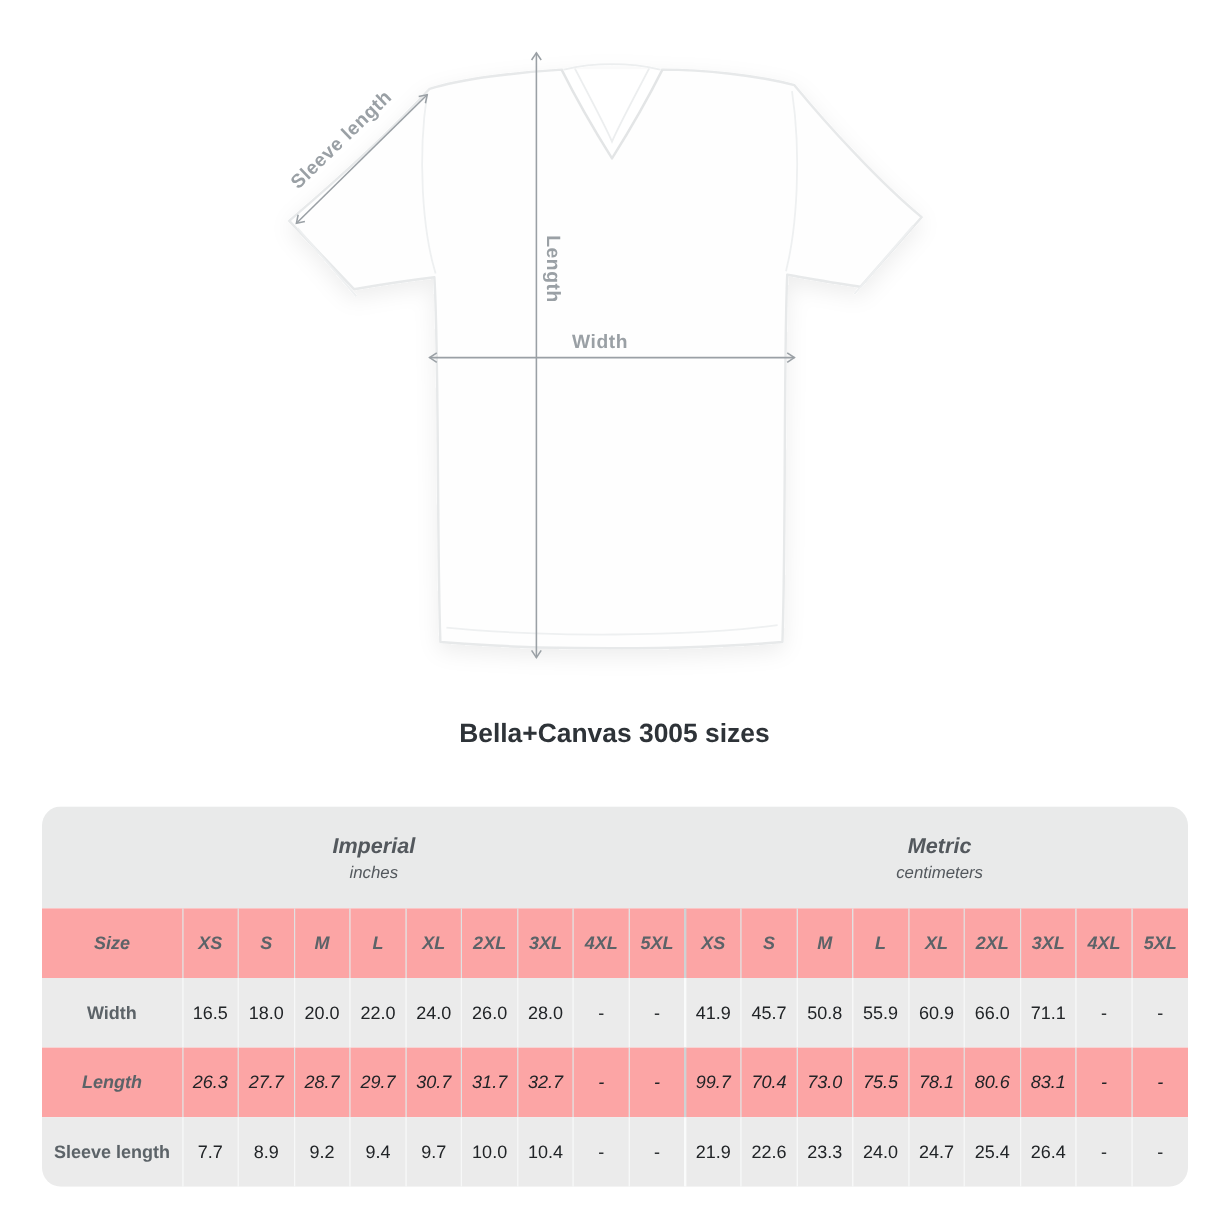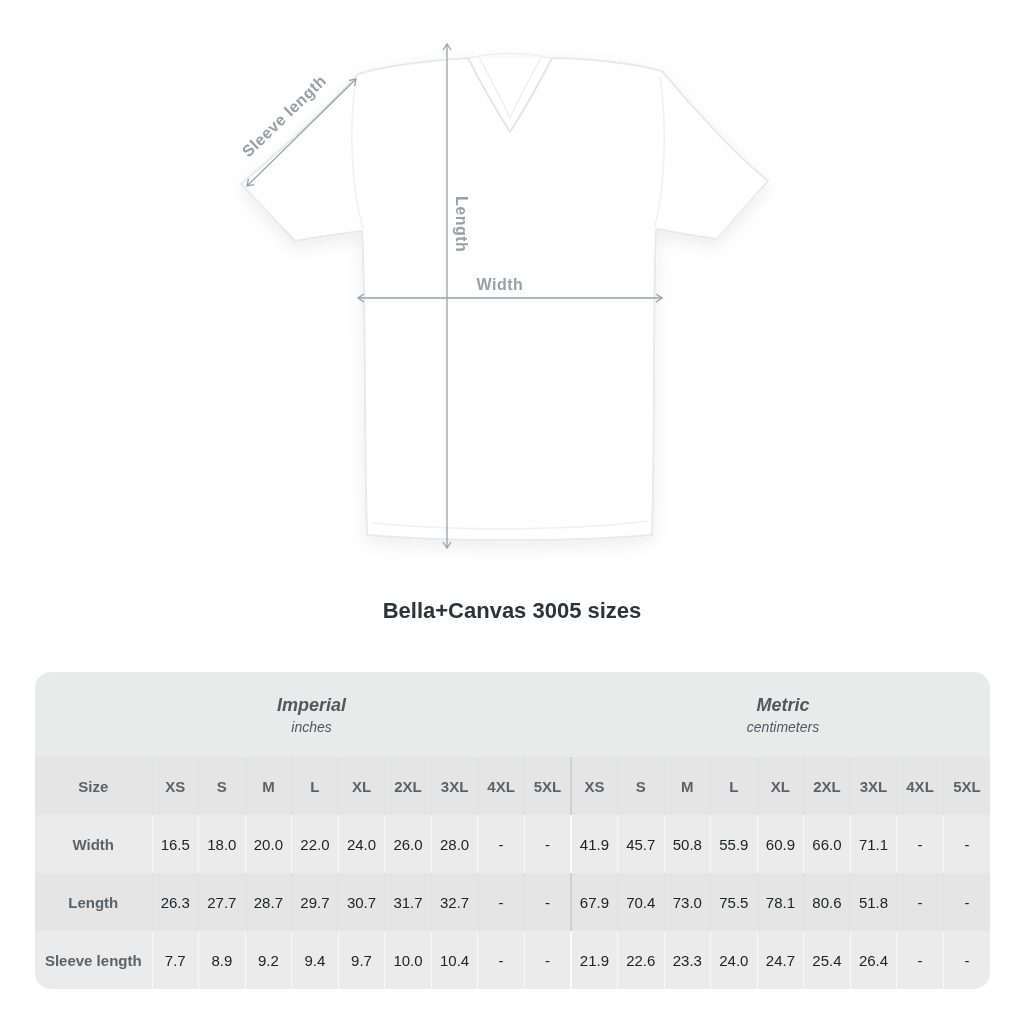--- a/index.html
+++ b/index.html
@@ -27,21 +27,21 @@
   .band-title { font-size: 18px; font-weight: bold; font-style: italic; color: #53585d; }
   .band-sub { font-size: 14px; font-style: italic; color: #53585d; }
 
   table.sizes { width: 955px; border-collapse: collapse; table-layout: fixed; }
   table.sizes td, table.sizes th { height: 58px; text-align: center; vertical-align: middle;
         font-size: 15px; padding: 0; }
   th.lbl, td.lbl { font-weight: bold; color: #5c6368; }
   td.val { color: #212427; font-weight: normal; }
   th.szh { font-weight: bold; color: #5c6368; }
 
-  tr.white { background: #e5e5e5; }
+  tr.white { background: #fca5a5; font-style: italic; }
   tr.gray  { background: #ebebeb; }
   tr.white td + td, tr.white th + th { border-left: 1px solid #e0e1e2; }
   tr.gray  td + td { border-left: 1px solid #f7f8f8; }
   tr.white .group-start { border-left: 2px solid #cfd2d4; }
   tr.gray  .group-start { border-left: 2px solid #fafbfb; }
 </style>
 </head>
 <body>
 
 <div class="page">
@@ -185,27 +185,27 @@
             <td class="lbl">Length</td>
             <td class="val">26.3</td>
             <td class="val">27.7</td>
             <td class="val">28.7</td>
             <td class="val">29.7</td>
             <td class="val">30.7</td>
             <td class="val">31.7</td>
             <td class="val">32.7</td>
             <td class="val">-</td>
             <td class="val">-</td>
-            <td class="val group-start">67.9</td>
+            <td class="val group-start">99.7</td>
             <td class="val">70.4</td>
             <td class="val">73.0</td>
             <td class="val">75.5</td>
             <td class="val">78.1</td>
             <td class="val">80.6</td>
-            <td class="val">51.8</td>
+            <td class="val">83.1</td>
             <td class="val">-</td>
             <td class="val">-</td>
           </tr>
           <tr class="gray">
             <td class="lbl">Sleeve length</td>
             <td class="val">7.7</td>
             <td class="val">8.9</td>
             <td class="val">9.2</td>
             <td class="val">9.4</td>
             <td class="val">9.7</td>

